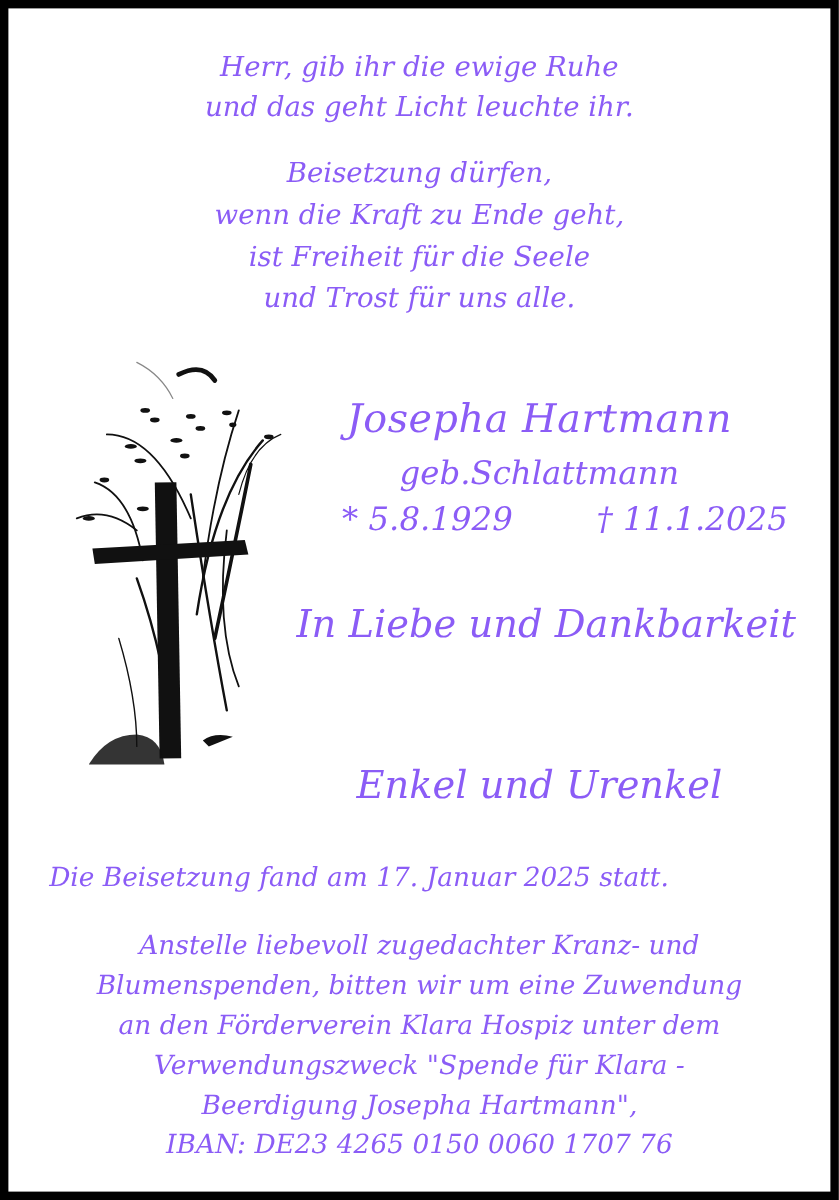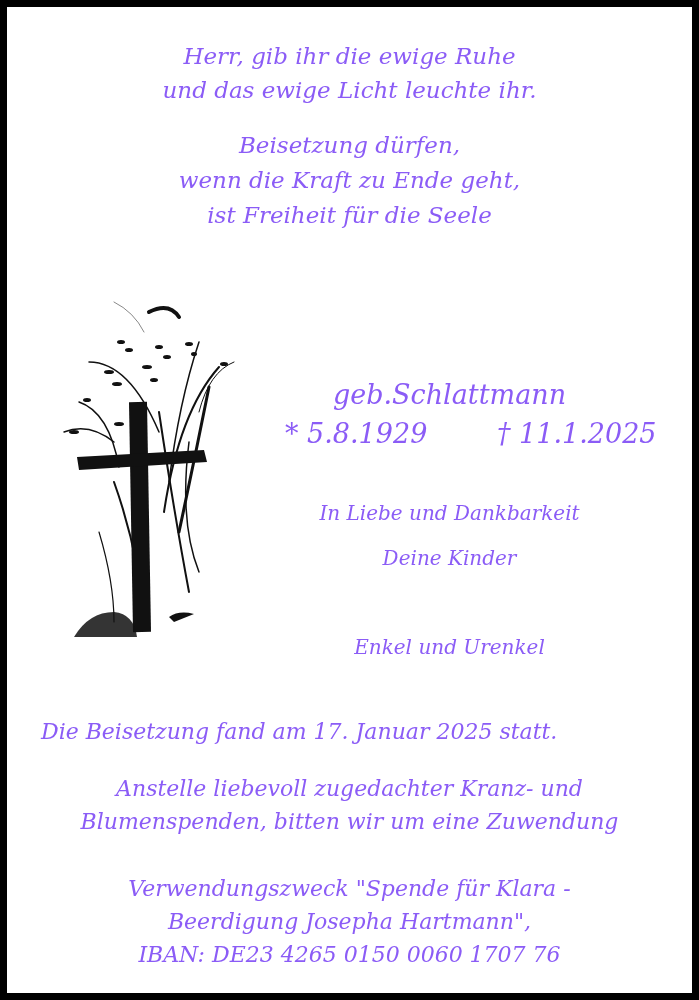--- a/index.html
+++ b/index.html
@@ -3,34 +3,35 @@
 <meta charset="utf-8">
 <style>
   html, body { margin:0; padding:0; }
   body { width:699px; height:1000px; background:#000; position:relative; overflow:hidden; }
   .page { position:absolute; left:7px; top:7px; width:685px; height:986px; background:#fff; }
   .t { position:absolute; left:0; width:685px; text-align:center; color:#8b5cf6;
        font-family:"DejaVu Serif", serif; font-style:italic; white-space:nowrap; }
   .verse { font-size:23px; }
   .name { font-size:33px; letter-spacing:0.5px; }
   .sub { font-size:27px; }
-  .fam { font-size:20px; }
+  .fam { font-size:32px; }
   .body { font-size:22px; }
   .art { position:absolute; left:52px; top:285px; width:190px; height:375px; }
 </style>
 </head>
 <body>
 
 <div class="page">
   <div class="t verse" style="top:36px">Herr, gib ihr die ewige Ruhe</div>
-  <div class="t verse" style="top:70px">und das ewige Licht leuchte ihr.</div>
+  <div class="t verse" style="top:70px">und das geht Licht leuchte ihr.</div>
 
   <div class="t verse" style="top:125px">Beisetzung dürfen,</div>
   <div class="t verse" style="top:160px">wenn die Kraft zu Ende geht,</div>
   <div class="t verse" style="top:195px">ist Freiheit für die Seele</div>
+  <div class="t verse" style="top:229px">und Trost für uns alle.</div>
 
   <svg class="art" viewBox="0 0 190 375">
     <g stroke="#111" fill="none" stroke-linecap="round">
       <path d="M55 10 Q75 20 85 40" stroke-width="1" opacity="0.5"></path>
       <path d="M20 110 Q50 120 60 175" stroke-width="1.5"></path>
       <path d="M5 140 Q30 130 55 150" stroke-width="1.5"></path>
       <path d="M30 70 Q70 70 100 140" stroke-width="1.5"></path>
       <path d="M90 20 Q110 10 120 25" stroke-width="4"></path>
       <path d="M140 50 Q120 110 110 190" stroke-width="1.5"></path>
       <path d="M160 75 Q120 120 105 220" stroke-width="2"></path>
@@ -56,28 +57,29 @@
         <ellipse cx="58" cy="92" rx="5" ry="2"></ellipse>
       <ellipse cx="88" cy="75" rx="5" ry="2"></ellipse>
         <ellipse cx="95" cy="88" rx="4" ry="2"></ellipse>
       <ellipse cx="28" cy="108" rx="4" ry="2"></ellipse>
         <ellipse cx="15" cy="140" rx="5" ry="2"></ellipse>
       <ellipse cx="60" cy="132" rx="5" ry="2"></ellipse>
         <ellipse cx="165" cy="72" rx="4" ry="2"></ellipse>
     </g>
   </svg>
 
+  <div class="t name" style="left:240px;width:405px;top:322px">Josepha Hartmann</div>
   <div class="t sub" style="left:240px;width:405px;top:372px">geb.Schlattmann</div>
   <div class="t sub" style="left:278px;width:130px;top:411px;text-align:center">* 5.8.1929</div>
   <div class="t sub" style="left:490px;width:140px;top:411px;text-align:center">† 11.1.2025</div>
 
   <div class="t fam" style="left:240px;width:405px;top:494px">In Liebe und Dankbarkeit</div>
-  <div class="t fam" style="left:240px;width:405px;top:539px">Deine Kinder</div>
   <div class="t fam" style="left:240px;width:405px;top:628px">Enkel und Urenkel</div>
 
   <div class="t body" style="left:34px;width:600px;top:712px;text-align:left">Die Beisetzung fand am 17. Januar 2025 statt.</div>
 
   <div class="t body" style="top:769px">Anstelle liebevoll zugedachter Kranz- und</div>
   <div class="t body" style="top:802px">Blumenspenden, bitten wir um eine Zuwendung</div>
+  <div class="t body" style="top:836px">an den Förderverein Klara Hospiz unter dem</div>
   <div class="t body" style="top:869px">Verwendungszweck "Spende für Klara -</div>
   <div class="t body" style="top:902px">Beerdigung Josepha Hartmann",</div>
   <div class="t body" style="top:935px">IBAN: DE23 4265 0150 0060 1707 76</div>
 </div>
 
 </body></html>

